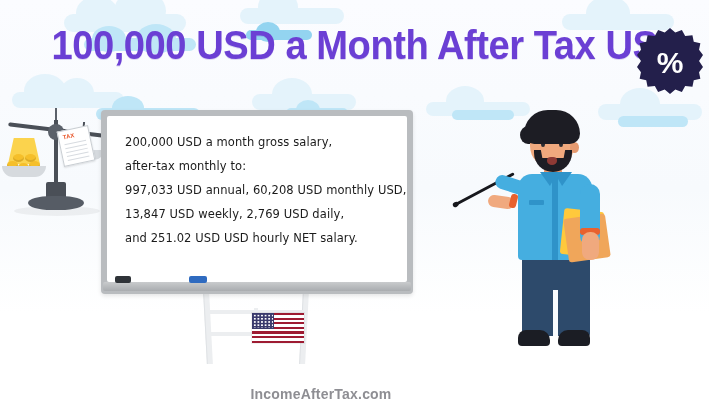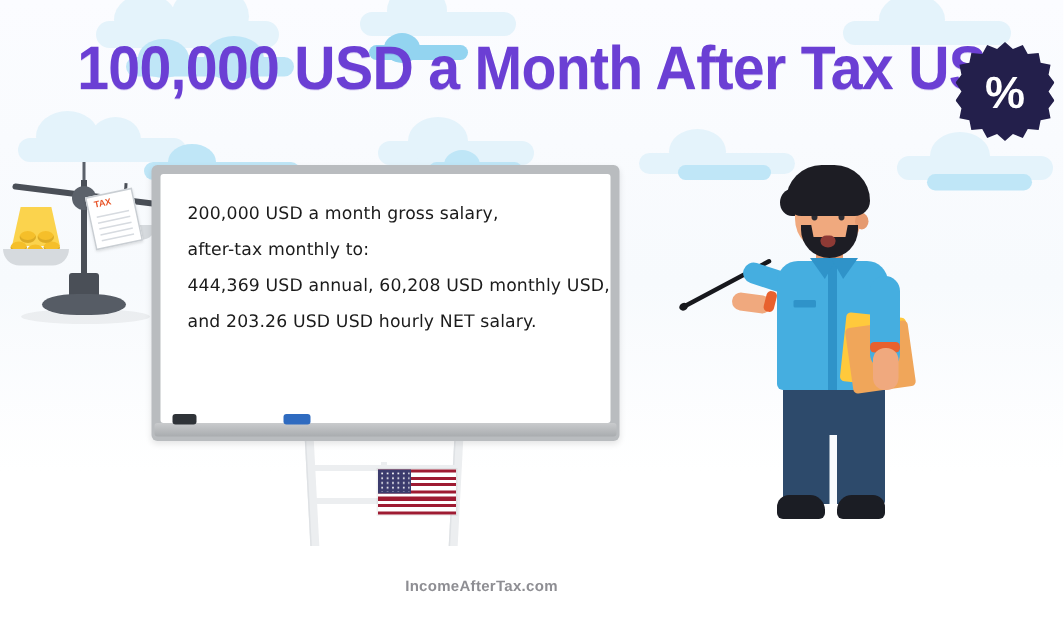--- a/index.html
+++ b/index.html
@@ -301,21 +301,21 @@
 
   
   #footer {
     position: absolute;
     left: 0;
     top: 386px;
     width: 642px;
     text-align: center;
     font-family: "Liberation Sans", sans-serif;
     font-weight: bold;
-    font-size: 10px;
+    font-size: 14px;
     color: #8e8e93;
     letter-spacing: 0.2px;
     z-index: 10;
   }
 </style>
 </head>
 <body>
 
 <div id="stage">
 
@@ -429,22 +429,23 @@
     <div class="canton">
       <div class="stars"></div>
     </div>
   </div>
 
   <div id="whiteboard">
     <div class="inner">
       <div id="board-text">
         <span class="line">200,000 USD a month gross salary,</span>
         <span class="line">after-tax monthly to:</span>
-        <span class="line">444,369 USD annual, 60,208 USD monthly USD,</span>
-        <span class="line">and 203.26 USD USD hourly NET salary.</span>
+        <span class="line">997,033 USD annual, 60,208 USD monthly USD,</span>
+        <span class="line">13,847 USD weekly, 2,769 USD daily,</span>
+        <span class="line">and 251.02 USD USD hourly NET salary.</span>
       </div>
     </div>
     <div id="tray"></div>
     <div id="eraser"></div>
     <div id="marker"></div>
   </div>
 
   <div id="teacher">
     <div id="pointer">
         <div class="tip"></div>

